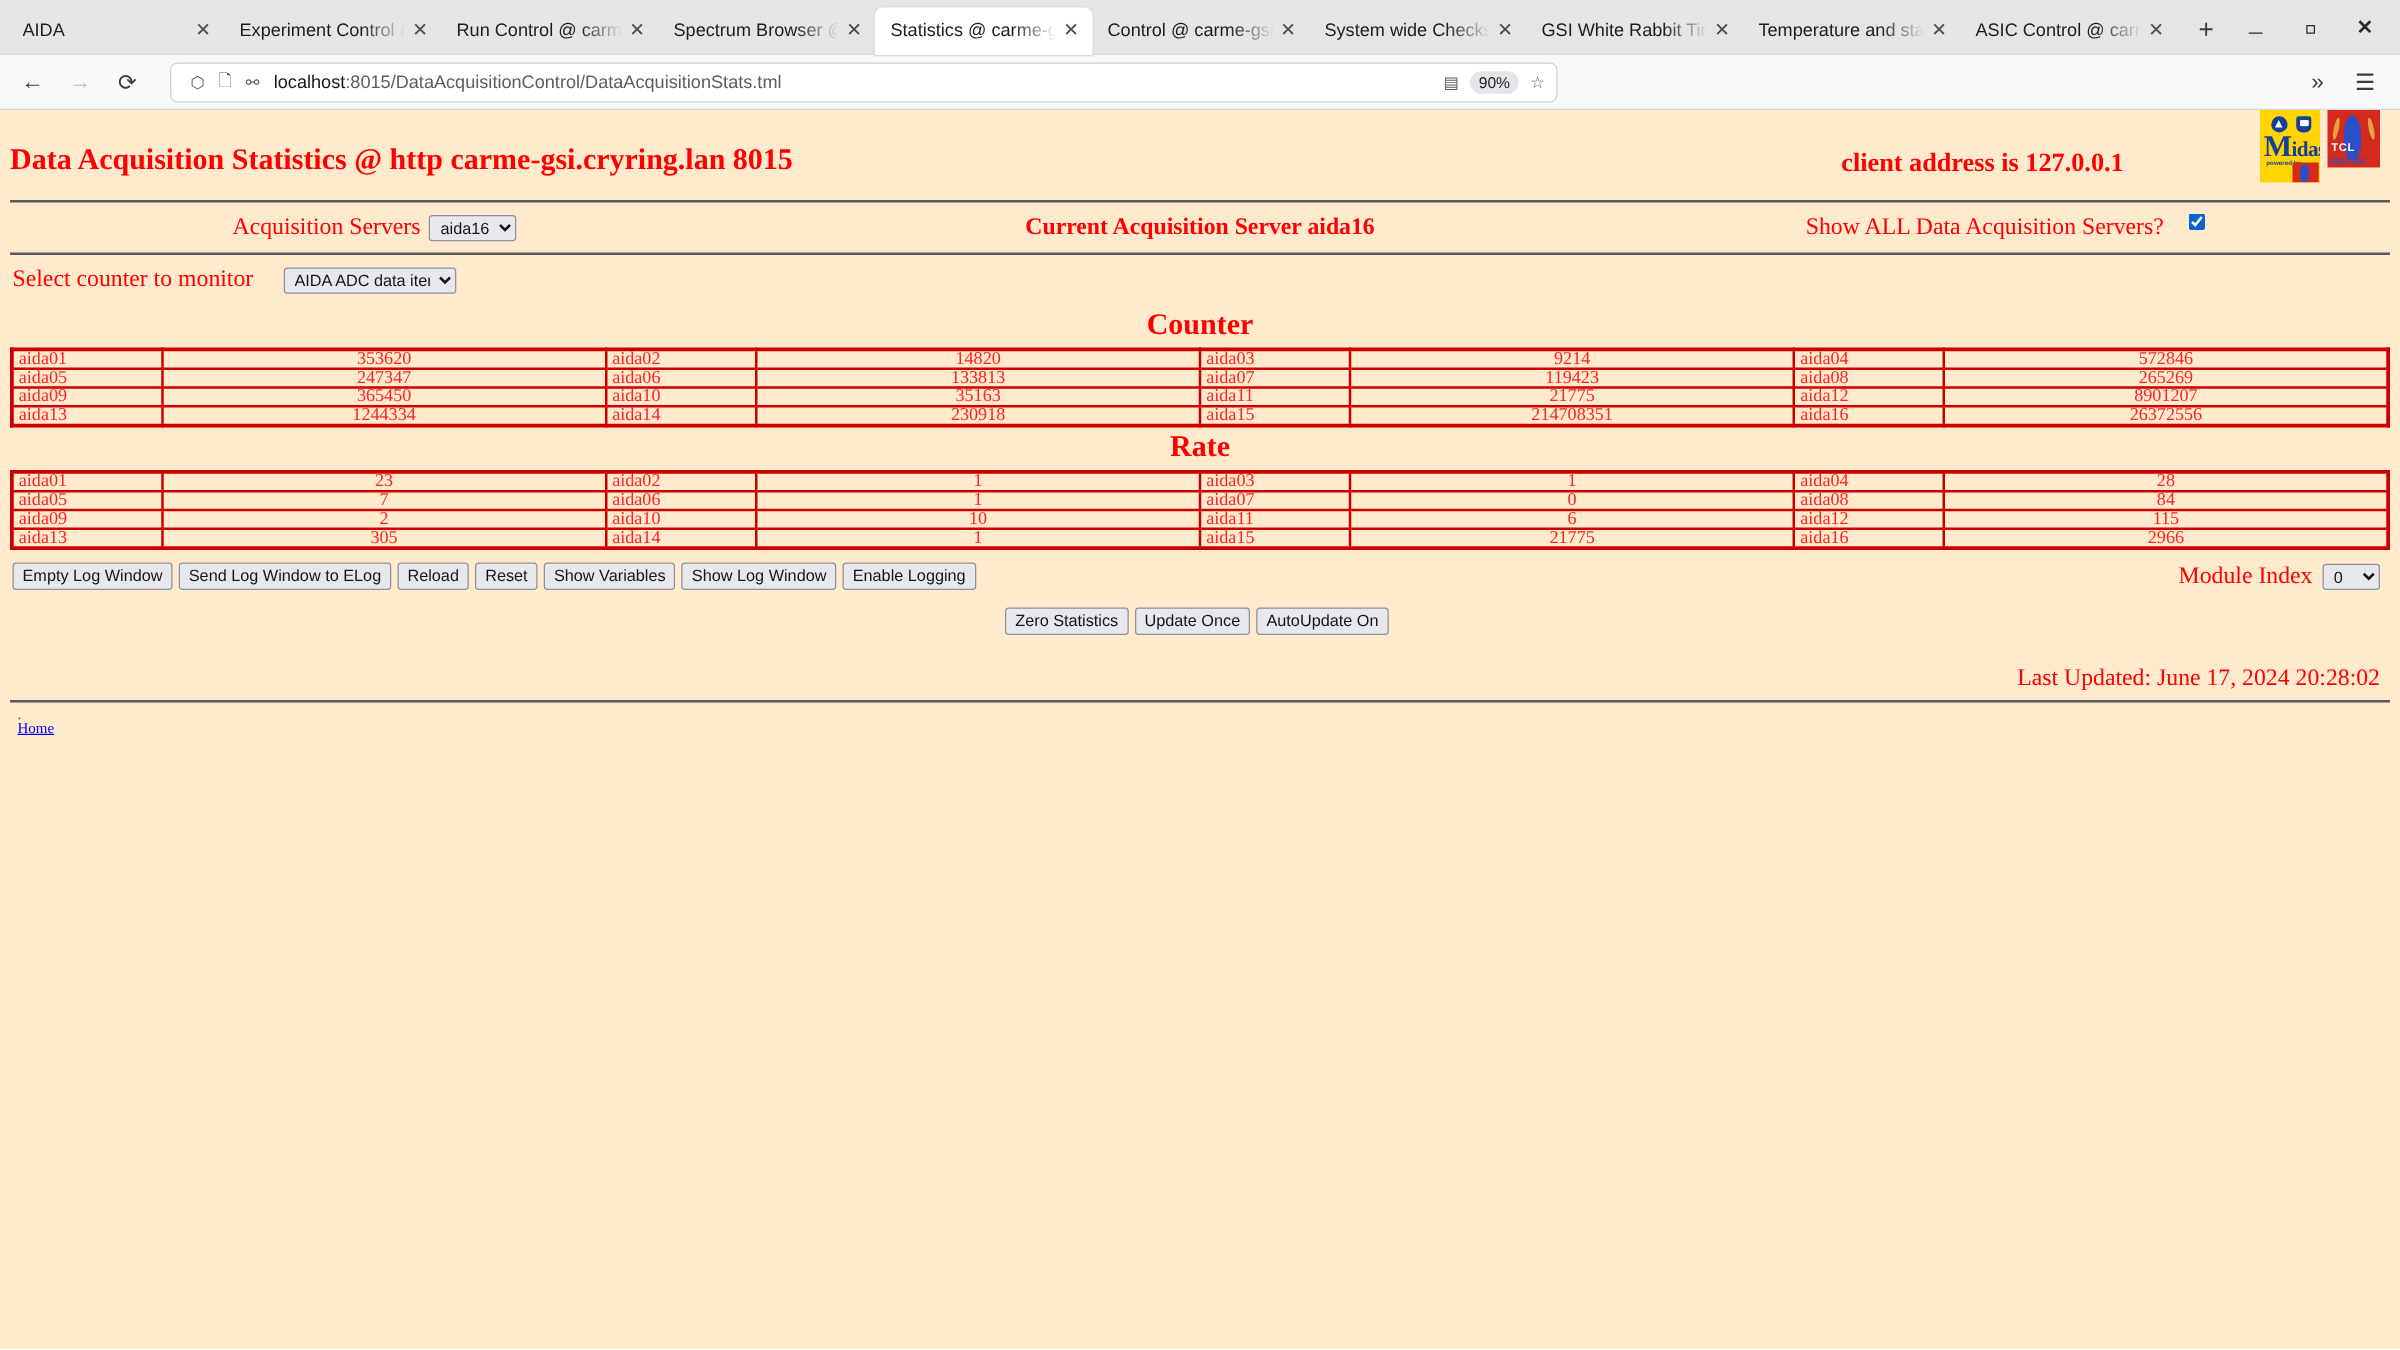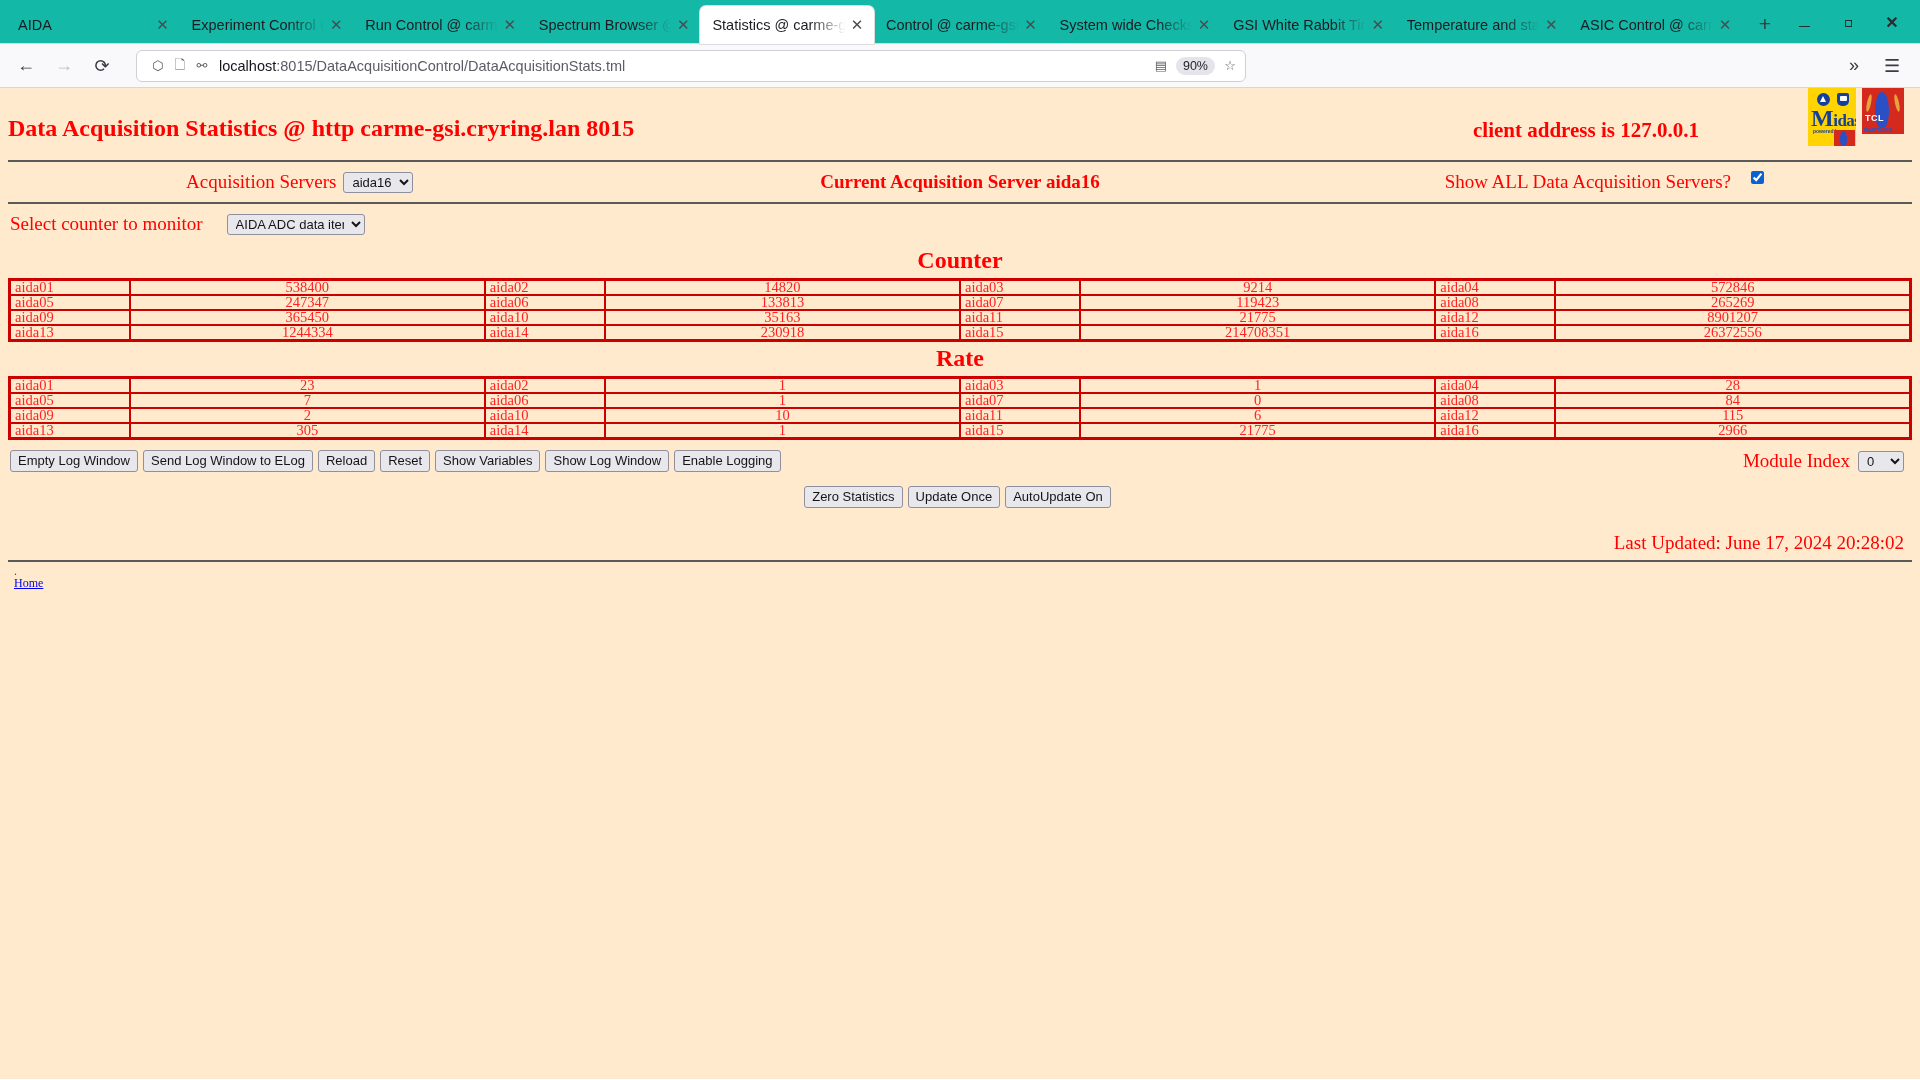--- a/index.html
+++ b/index.html
@@ -11,21 +11,21 @@
     font-family: "Liberation Sans", sans-serif;
   }
 
   
   #browser { width: 1920px; background: #f9f9fb; }
 
   .tabstrip {
     height: 44px;
     display: flex;
     align-items: flex-end;
-    background: #14b8a6;
+    background: #e5e5e5;
     padding: 0 6px;
     position: relative;
   }
   .tabstrip::after {
     content: ""; position: absolute; left: 0; right: 0; bottom: 0;
     height: 1px; background: #d8d8dc;
   }
   .tab {
     height: 38px;
     min-width: 60px;
@@ -524,21 +524,21 @@
       <option>AIDA ADC data items</option>
     </select>
   </div>
 
   
   <div class="secttitle">Counter</div>
   <table class="stats">
     <tbody>
       <tr>
         <td class="namecell">aida01</td>
-        <td class="valcell">538400</td>
+        <td class="valcell">353620</td>
         <td class="namecell">aida02</td>
         <td class="valcell">14820</td>
         <td class="namecell">aida03</td>
         <td class="valcell">9214</td>
         <td class="namecell">aida04</td>
         <td class="valcell">572846</td>
       </tr>
       <tr>
         <td class="namecell">aida05</td>
         <td class="valcell">247347</td>

